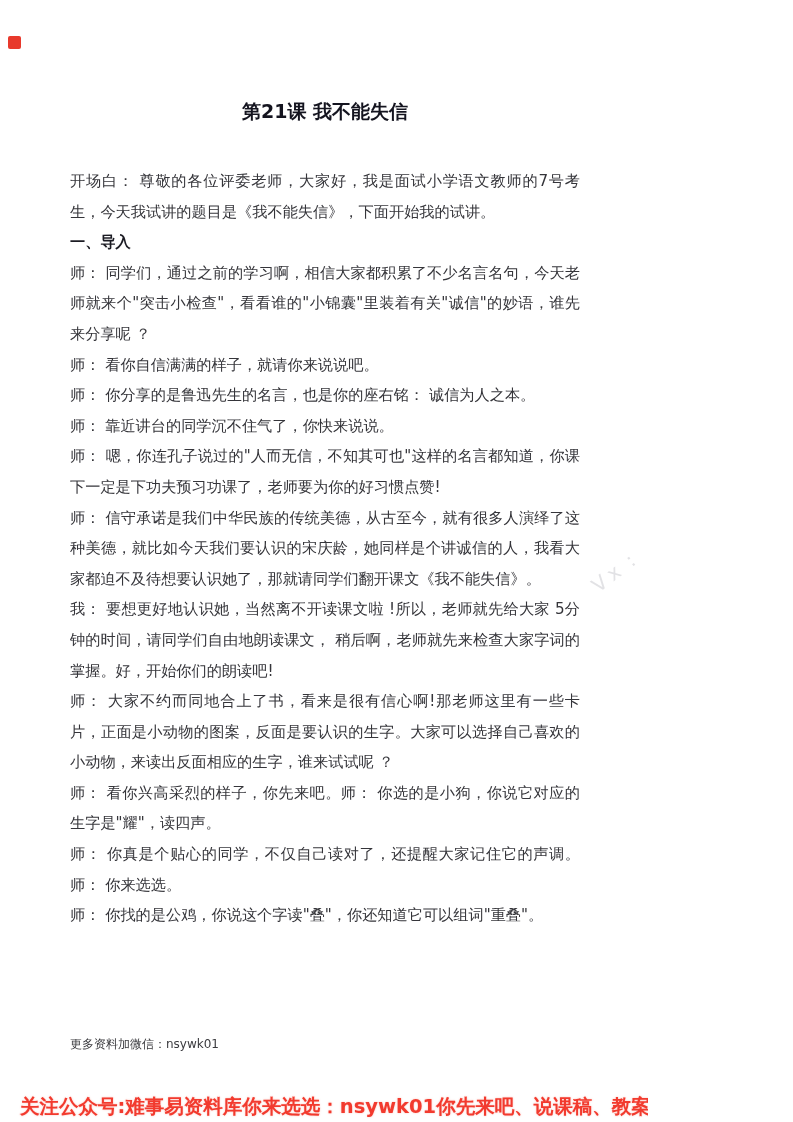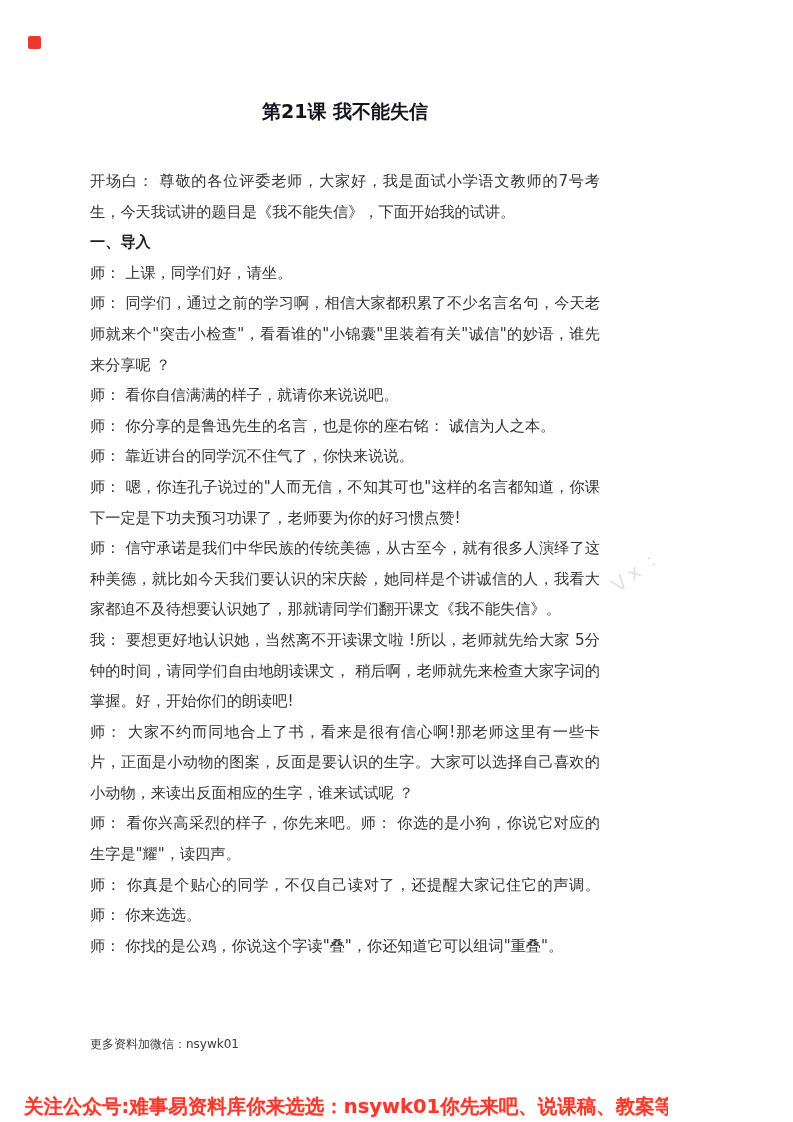--- a/index.html
+++ b/index.html
@@ -2,21 +2,20 @@
 <html><head>
 <meta charset="utf-8">
 <style>
   html,body { margin:0; padding:0; background:#ffffff; }
   .page {
     position:relative;
     width:648px; height:1122px;
     background:#ffffff;
     overflow:hidden;
     font-family:"DejaVu Sans", sans-serif;
-    margin-left:20px;
   }
   .corner-mark {
     position:absolute; left:8px; top:36px;
     width:13px; height:13px;
     border-radius:2px;
     background:#e8392c;
   }
   .content {
     position:absolute;
     left:70px; right:68px; top:98px;
@@ -51,21 +50,21 @@
     pointer-events:none;
   }
   .footer-note {
     position:absolute;
     left:70px; top:1036px;
     font-size:12px;
     color:#3a3a3e;
   }
   .bottom-banner {
     position:absolute;
-    left:4px; right:3px; bottom:3px;
+    left:20px; right:3px; bottom:3px;
     display:flex;
     justify-content:space-between;
     align-items:baseline;
     font-size:19.5px;
     line-height:24px;
     font-weight:bold;
     color:#f23a2e;
     text-shadow:0 0 2px rgba(242,70,50,0.35);
     white-space:nowrap;
   }
@@ -75,21 +74,20 @@
 
 <div class="page">
 
   <div class="corner-mark"></div>
 
   <div class="content">
     <h1 class="doc-title">第21课 我不能失信</h1>
 
     <p class="para">开场白： 尊敬的各位评委老师，大家好，我是面试小学语文教师的7号考生，今天我试讲的题目是《我不能失信》，下面开始我的试讲。</p>
     <p class="para heading">一、导入</p>
-    <p class="para">师： 上课，同学们好，请坐。</p>
     <p class="para">师： 同学们，通过之前的学习啊，相信大家都积累了不少名言名句，今天老师就来个"突击小检查"，看看谁的"小锦囊"里装着有关"诚信"的妙语，谁先来分享呢 ？</p>
     <p class="para">师： 看你自信满满的样子，就请你来说说吧。</p>
     <p class="para">师： 你分享的是鲁迅先生的名言，也是你的座右铭： 诚信为人之本。</p>
     <p class="para">师： 靠近讲台的同学沉不住气了，你快来说说。</p>
     <p class="para">师： 嗯，你连孔子说过的"人而无信，不知其可也"这样的名言都知道，你课下一定是下功夫预习功课了，老师要为你的好习惯点赞!</p>
     <p class="para">师： 信守承诺是我们中华民族的传统美德，从古至今，就有很多人演绎了这种美德，就比如今天我们要认识的宋庆龄，她同样是个讲诚信的人，我看大家都迫不及待想要认识她了，那就请同学们翻开课文《我不能失信》。</p>
     <p class="para">我： 要想更好地认识她，当然离不开读课文啦 !所以，老师就先给大家 5分钟的时间，请同学们自由地朗读课文， 稍后啊，老师就先来检查大家字词的掌握。好，开始你们的朗读吧!</p>
     <p class="para">师： 大家不约而同地合上了书，看来是很有信心啊!那老师这里有一些卡片，正面是小动物的图案，反面是要认识的生字。大家可以选择自己喜欢的小动物，来读出反面相应的生字，谁来试试呢 ？</p>
     <p class="para">师： 看你兴高采烈的样子，你先来吧。师： 你选的是小狗，你说它对应的生字是"耀"，读四声。</p>
     <p class="para">师： 你真是个贴心的同学，不仅自己读对了，还提醒大家记住它的声调。师： 你来选选。</p>

